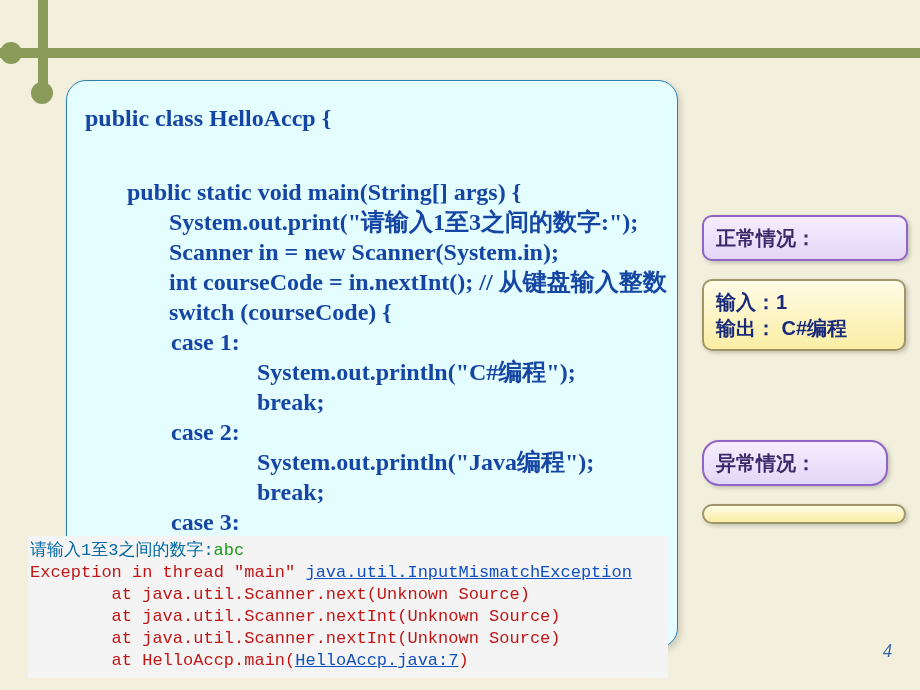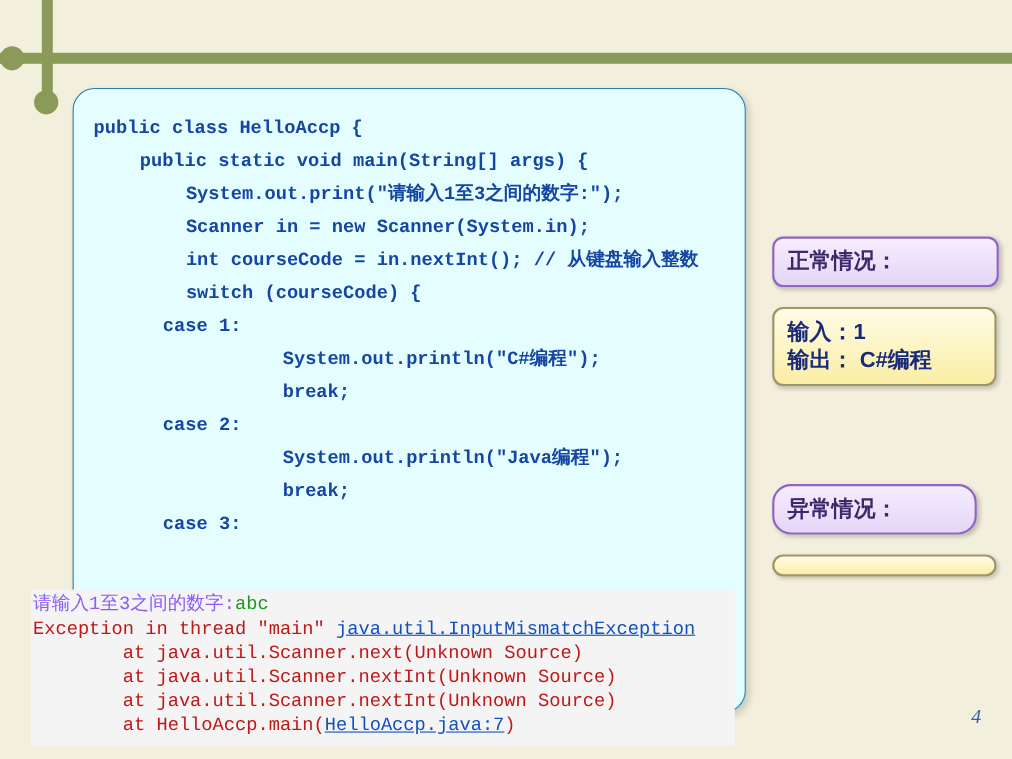--- a/index.html
+++ b/index.html
@@ -22,29 +22,29 @@
       width: 612px; height: 568px;
       background: #e4fdfe;
       border: 1px solid #2b7fb5;
       border-radius: 20px;
       padding: 22px 18px 18px 18px;
       box-shadow: 3px 3px 6px rgba(0,0,0,0.15);
     }
     .code-box .line {
       color: #1546a3;
       font-weight: bold;
-      font-size: 17px;
+      font-size: 24px;
       line-height: 30px;
       white-space: pre;
-      font-family: Liberation Mono, monospace;
+      font-family: Liberation Serif, serif;
     }
     .i0 { margin-left: 0; }
-    .i1 { margin-left: 42px; }
+    .i1 { margin-left: 42px; margin-top: 44px; }
     .i2 { margin-left: 84px; }
-    .i3 { margin-left: 63px; }
+    .i3 { margin-left: 86px; }
     .i4 { margin-left: 172px; }
     .tag-box {
       position: absolute;
       border-radius: 10px;
       padding: 8px 12px;
       font-size: 20px;
       font-weight: bold;
       line-height: 26px;
       font-family: "Microsoft YaHei", sans-serif;
     }
@@ -69,21 +69,21 @@
       position: absolute;
       left: 28px; top: 536px;
       width: 640px;
       background: #f4f4f4;
       font-family: "Courier New", monospace;
       font-size: 17px;
       line-height: 22px;
       padding: 4px 2px 6px 2px;
     }
     .console .cline { white-space: pre; }
-    .c-black { color: #8b5cf6; }
+    .c-black { color: #0369a1; }
     .c-green { color: #1a9a1a; }
     .c-red { color: #c01616; }
     .c-blue { color: #1050c0; text-decoration: underline; }
     .page-num {
       position: absolute;
       right: 28px; bottom: 28px;
       color: #3560a6;
       font-size: 18px;
       font-style: italic;
       font-family: "Times New Roman", serif;

